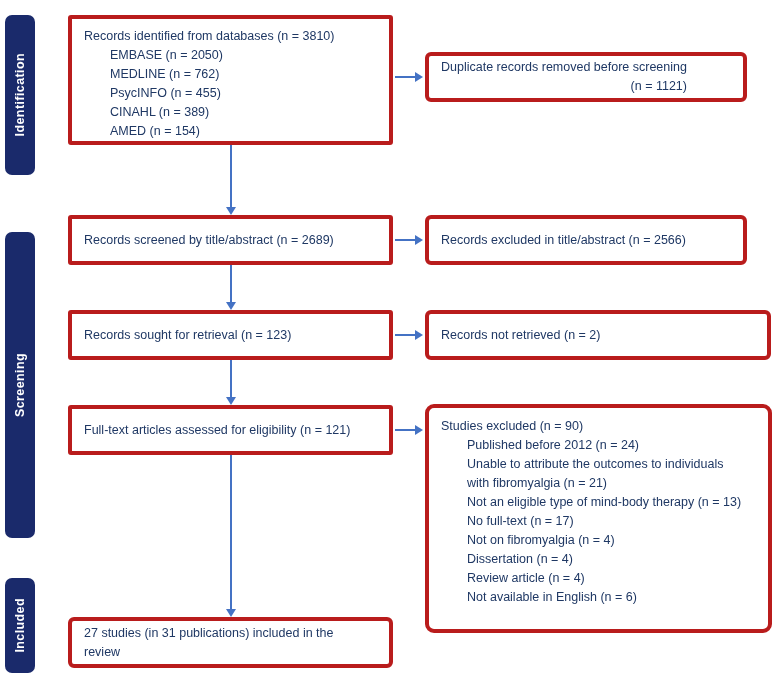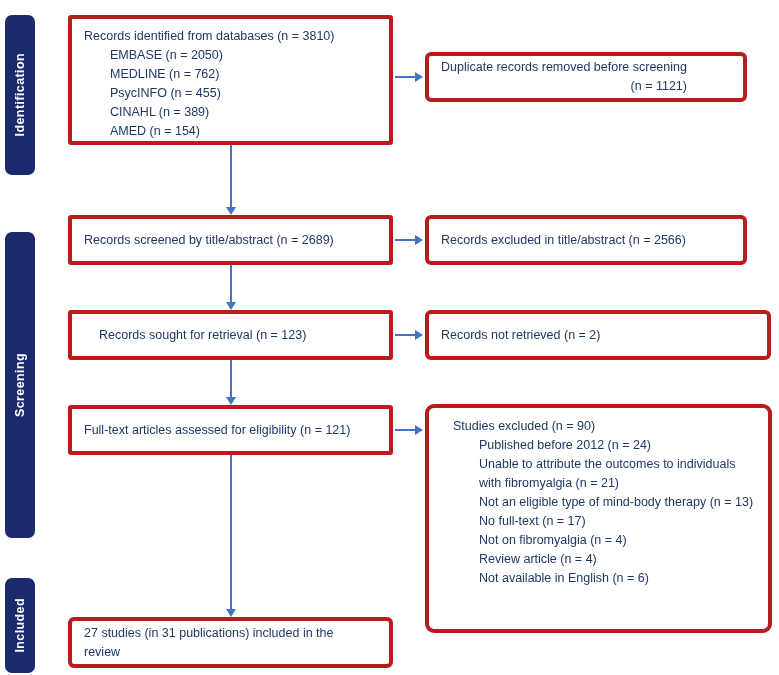--- a/index.html
+++ b/index.html
@@ -18,21 +18,21 @@
   }
   .box{
     position:absolute;background:#ffffff;border:4px solid #b91c1c;border-radius:4px;
     box-sizing:border-box;font-size:12.5px;line-height:19px;
   }
   .box.center{display:flex;align-items:center;}
   .box .pad{padding:6px 12px;}
   .pre{white-space:pre-line;}
   .nowrap{white-space:nowrap;}
   .sub{padding-left:26px;white-space:pre;}
-  .list-box{border-radius:9px;padding-left:12px;}
+  .list-box{border-radius:9px;}
   .round6{border-radius:6px;}
   
   .varrow{position:absolute;width:2px;background:#4472c4;}
   .varrow::after{
     content:"";position:absolute;left:-4px;bottom:-7px;
     border:5px solid transparent;border-top:8px solid #4472c4;border-bottom:none;
   }
   .harrow{position:absolute;height:2px;background:#4472c4;}
   .harrow::after{
     content:"";position:absolute;top:-4px;right:-7px;
@@ -71,41 +71,42 @@
   </div>
 
   <div class="box center" style="left:68px;top:215px;width:325px;height:50px;border-radius:3px;">
     <div class="pad nowrap">Records screened by title/abstract (n = 2689)</div>
   </div>
 
   <div class="box center round6" style="left:425px;top:215px;width:322px;height:50px;">
     <div class="pad nowrap">Records excluded in title/abstract (n = 2566)</div>
   </div>
 
-  <div class="box center" style="left:68px;top:310px;width:325px;height:50px;border-radius:3px;padding-left:15px;">
+  <div class="box center" style="left:68px;top:310px;width:325px;height:50px;border-radius:3px;">
     <div class="pad nowrap">Records sought for retrieval (n = 123)</div>
   </div>
 
   <div class="box center round6" style="left:425px;top:310px;width:346px;height:50px;">
     <div class="pad nowrap">Records not retrieved (n = 2)</div>
   </div>
 
   <div class="box center" style="left:68px;top:405px;width:325px;height:50px;border-radius:3px;">
     <div class="pad nowrap">Full-text articles assessed for eligibility (n = 121)</div>
   </div>
 
   <div class="box list-box" style="left:425px;top:404px;width:347px;height:229px;">
     <div class="pad" style="padding-top:9px;">
       <div class="nowrap">Studies excluded (n = 90)</div>
       <div class="sub">Published before 2012 (n = 24)</div>
       <div class="sub">Unable to attribute the outcomes to individuals
 with fibromyalgia (n = 21)</div>
       <div class="sub">Not an eligible type of mind-body therapy (n = 13)</div>
       <div class="sub">No full-text (n = 17)</div>
       <div class="sub">Not on fibromyalgia (n = 4)</div>
+      <div class="sub">Dissertation (n = 4)</div>
       <div class="sub">Review article (n = 4)</div>
       <div class="sub">Not available in English (n = 6)</div>
     </div>
   </div>
 
   <div class="box center round6" style="left:68px;top:617px;width:325px;height:51px;align-items:center;">
     <div class="pad pre">27 studies (in 31 publications) included in the
 review</div>
   </div>
 

